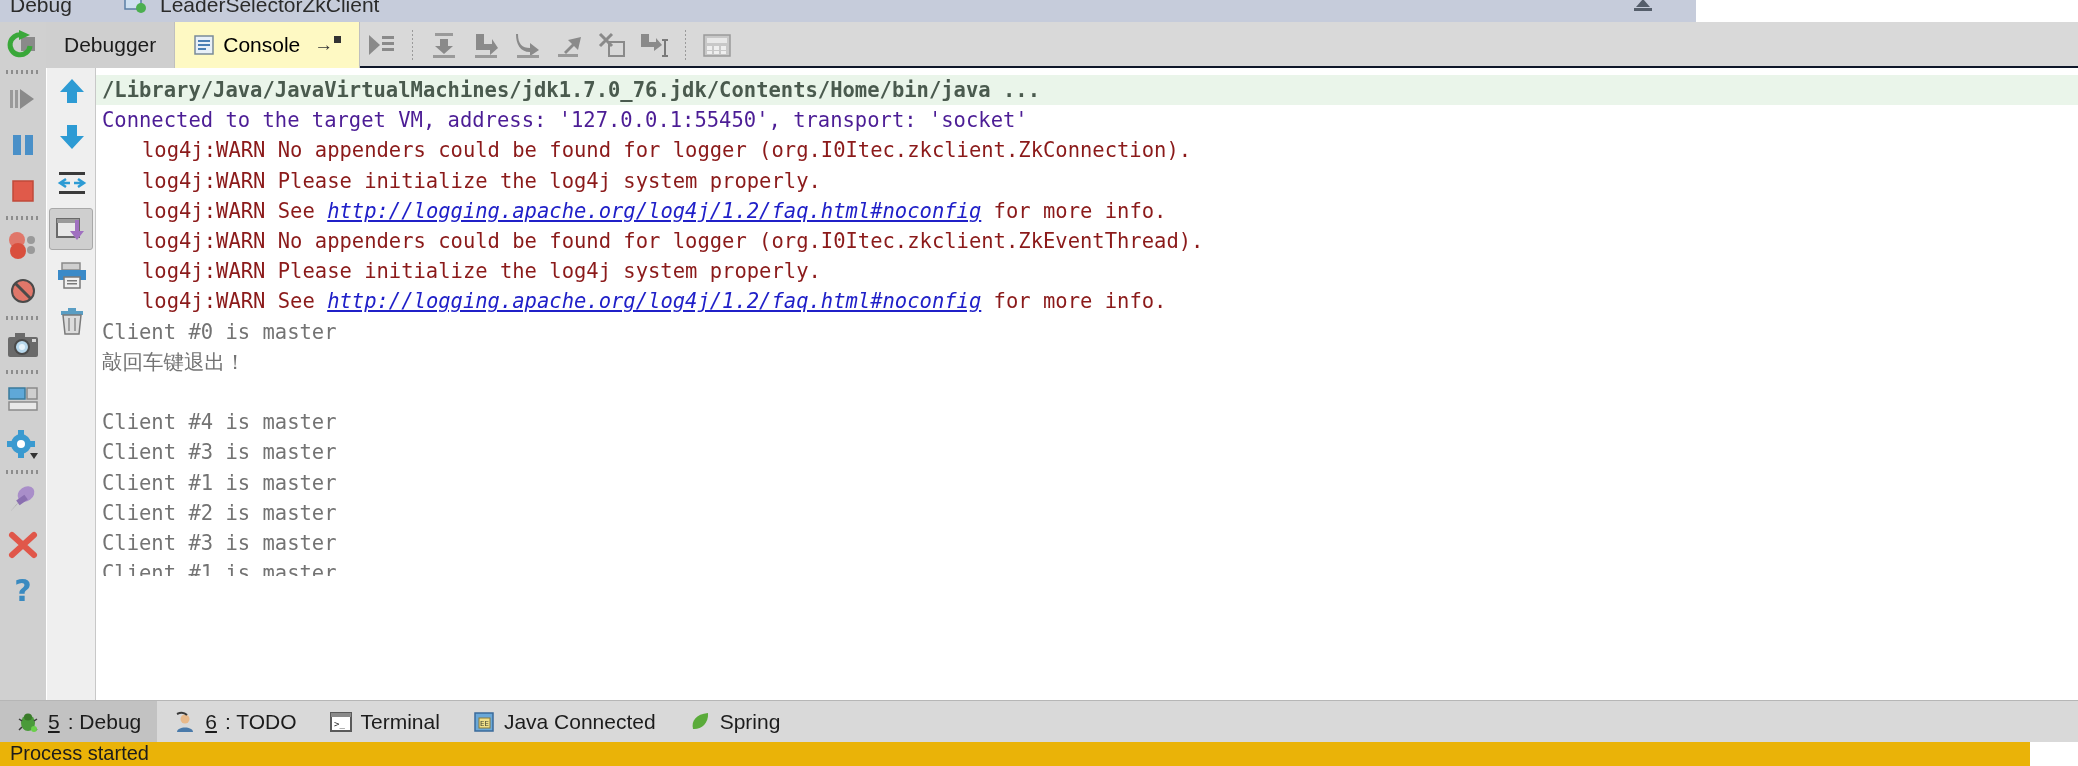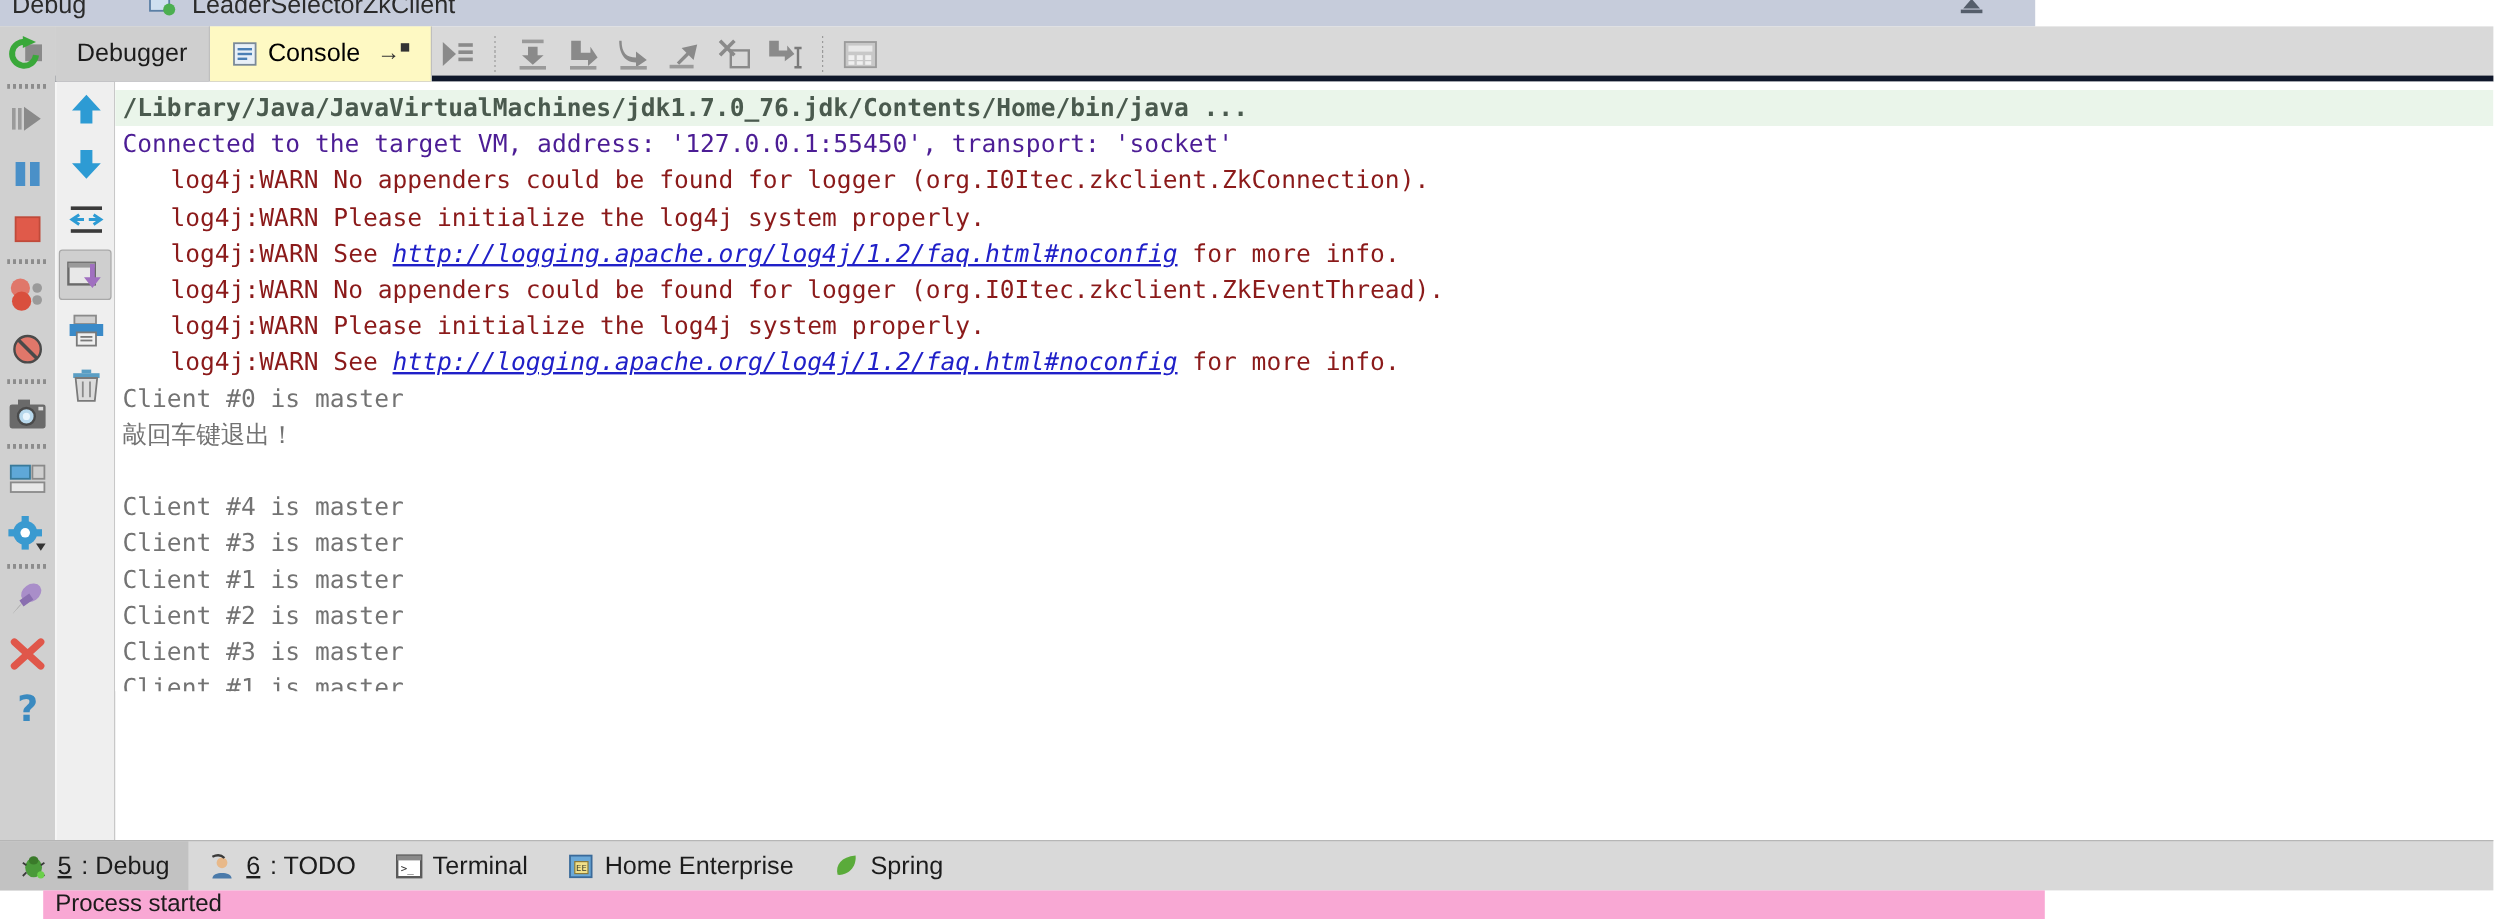--- a/index.html
+++ b/index.html
@@ -32,21 +32,21 @@
   }
   .titlestrip .rt {
     position: absolute; top: -7px; right: 38px;
     font-size: 19px; color: #4a4a55; letter-spacing: -2px;
   }
 
   
   .toolbar {
     position: absolute; left: 0; top: 22px; width: 2078px; height: 46px;
     background: #d9d9d9;
-    border-bottom: 5px solid #0f172a;
+    border-bottom: 2px solid #0f172a;
   }
   .tabstrip { position: absolute; left: 46px; top: 0; height: 46px; display: flex; align-items: stretch; }
   .tab {
     display: flex; align-items: center; gap: 8px;
     padding: 0 18px;
     font-size: 21px; color: #1c1c1c;
     background: #cfcfcf;
     border-right: 1px solid #bfbfbf;
     cursor: default;
   }
@@ -114,23 +114,22 @@
     display: flex; align-items: center; gap: 8px;
     padding: 0 16px;
     font-size: 21px; color: #1c1c1c; cursor: default;
   }
   .btab.active { background: #c2c2c2; }
   .btab u { text-decoration: underline; }
   .btab .bi { width: 24px; height: 24px; display: inline-block; position: relative; }
 
   
   .status {
-    position: absolute; left: 0; top: 742px; width: 1668px; height: 24px;
-    background: #f9a8d4;
-    margin-left: 36px;
+    position: absolute; left: 0; top: 742px; width: 2030px; height: 24px;
+    background: #eab308;
   }
   .status .txt {
     position: absolute; left: 10px; top: 0px;
     font-size: 20px; color: #1c1c1c;
   }
 </style>
 </head>
 <body>
 
 <div id="app">
@@ -440,21 +439,21 @@
     </div>
 
     <div class="btab">
       <span class="bi">
         <svg width="24" height="24" viewBox="0 0 24 24">
           <rect x="3" y="3" width="18" height="18" fill="#6aa8d8" stroke="#3a6a9a" stroke-width="1.5"></rect>
           <rect x="7" y="8" width="11" height="10" fill="#f0e08a" stroke="#8a7a3a"></rect>
           <text x="12.5" y="16" font-size="7" fill="#3a3a2a" text-anchor="middle" font-family="DejaVu Sans, sans-serif">EE</text>
         </svg>
       </span>
-      <span>Home Enterprise</span>
+      <span>Java Connected</span>
     </div>
 
     <div class="btab">
       <span class="bi">
         <svg width="24" height="24" viewBox="0 0 24 24">
           <path d="M20 3 C8 4 3 11 5 19 C12 20 21 14 20 3 Z" fill="#5aab3a"></path>
         </svg>
       </span>
       <span>Spring</span>
     </div>

